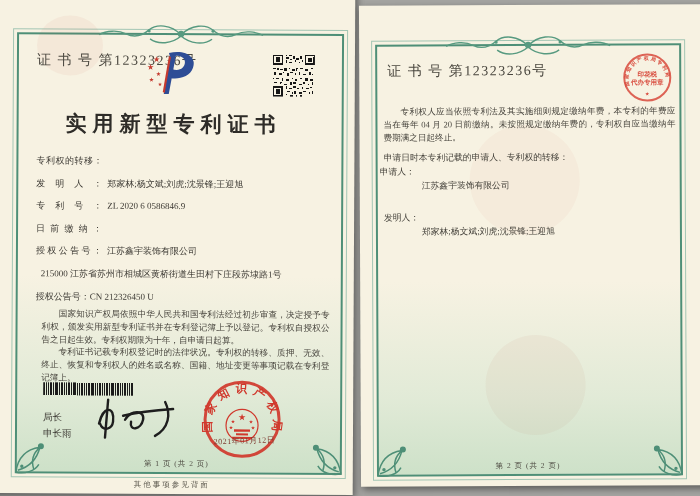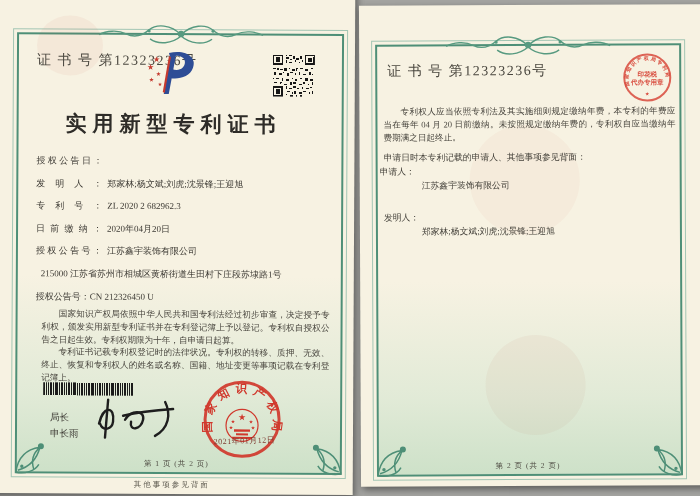--- a/index.html
+++ b/index.html
@@ -32,21 +32,21 @@
   }
   .fields{position:absolute;left:44px;width:290px;}
   .row{display:flex;font-size:9px;line-height:11.5px;color:#3d3a34;margin-bottom:11px;}
   .row .lbl{flex:0 0 66px;text-align:justify;text-align-last:justify;-moz-text-align-last:justify;}
   .row .val{flex:1;margin-left:5px;}
   .grantrow{display:flex;font-size:9px;color:#3d3a34;}
   .grantrow .pair{white-space:nowrap;}
   .grantrow .pair + .pair{margin-left:12px;}
   .paras{position:absolute;left:50px;width:288px;}
   .paras p{margin:0;font-size:8.6px;line-height:12.8px;color:#48453e;text-align:justify;text-indent:2em;}
-  .officer{position:absolute;font-size:9.5px;color:#3d3a34;line-height:16px;margin-left:7px;}
+  .officer{position:absolute;font-size:9.5px;color:#3d3a34;line-height:16px;}
   .footer{position:absolute;text-align:center;font-size:7.5px;color:#4a473f;letter-spacing:1px;}
   .backnote{position:absolute;width:100%;text-align:center;font-size:7.5px;color:#5a564c;letter-spacing:2px;}
   .ghost{position:absolute;border-radius:50%;pointer-events:none;}
   .sealdate{position:absolute;font-size:8px;color:#7e3a31;letter-spacing:.5px;transform:rotate(-2deg);white-space:nowrap;}
   .p2text{position:absolute;font-size:8.8px;color:#45423b;}
   .p2para{position:absolute;left:24px;width:292px;font-size:8.6px;line-height:13px;color:#48453e;text-align:justify;text-indent:2em;margin:0;}
 </style>
 </head>
 <body>
 
@@ -121,33 +121,32 @@
         <rect x="1" y="23" width="5" height="5" fill="#f7f2e2"></rect>
         <rect x="2" y="24" width="3" height="3"></rect>
       <path d="M9 0h1v1h-1zM11 0h2v1h-2zM14 1h1v2h-1zM9 2h2v1h-2zM12 3h1v1h-1zM16 2h2v2h-2zM19 1h1v2h-1zM9 4h1v2h-1zM11 5h2v1h-2zM15 4h1v1h-1zM18 5h1v1h-1zM20 4h1v1h-1zM0 9h2v1h-2zM3 9h1v2h-1zM5 10h2v1h-2zM8 9h2v2h-2zM11 9h1v1h-1zM13 10h2v1h-2zM16 9h1v2h-1zM19 9h2v1h-2zM22 10h2v1h-2zM26 9h2v1h-2zM1 12h1v2h-1zM4 13h2v1h-2zM7 12h1v1h-1zM10 13h1v2h-1zM12 12h2v1h-2zM15 13h1v1h-1zM18 12h1v2h-1zM21 13h2v1h-2zM25 12h1v2h-1zM27 13h1v1h-1zM0 16h1v1h-1zM2 16h2v1h-2zM6 16h1v2h-1zM9 17h2v1h-2zM13 16h1v1h-1zM15 17h2v1h-2zM19 16h1v1h-1zM22 16h2v2h-2zM26 17h2v1h-2zM1 19h2v1h-2zM5 19h1v1h-1zM8 20h2v1h-2zM12 19h1v2h-1zM14 19h2v1h-2zM18 20h2v1h-2zM21 19h1v1h-1zM24 20h1v1h-1zM27 19h1v2h-1zM9 22h1v2h-1zM11 23h2v1h-2zM14 22h2v1h-2zM17 23h1v1h-1zM20 22h1v2h-1zM23 23h2v1h-2zM26 22h1v1h-1zM10 25h2v1h-2zM13 26h1v1h-1zM15 25h1v2h-1zM18 26h2v1h-2zM21 25h2v1h-2zM25 26h1v1h-1zM27 25h1v2h-1zM9 27h1v1h-1zM12 28h2v1h-2zM16 28h1v1h-1zM19 28h1v1h-1z"></path>
     </svg>
   </div>
 
   <div class="title" style="top:124px;">实用新型专利证书</div>
 
   <div class="fields" style="top:170px;">
     <div class="row">
-      <span class="lbl">授权公告日：</span>
+      <span class="lbl">专利权的转移：</span>
     </div>
     <div class="row">
       <span class="lbl">发明人：</span>
       <span class="val">郑家林;杨文斌;刘虎;沈景锋;王迎旭</span>
     </div>
     <div class="row">
       <span class="lbl">专利号：</span>
-      <span class="val">ZL 2020 2 682962.3</span>
+      <span class="val">ZL 2020 6 0586846.9</span>
     </div>
     <div class="row">
       <span class="lbl">日前缴纳：</span>
-      <span class="val">2020年04月20日</span>
     </div>
     <div class="row">
       <span class="lbl">授权公告号：</span>
       <span class="val">江苏鑫宇装饰有限公司</span>
     </div>
     <div class="row">
       <span class="val">215000 江苏省苏州市相城区黄桥街道生田村下庄段苏埭路1号</span>
     </div>
     <div class="grantrow">
       <span class="pair">
@@ -296,21 +295,21 @@
         <textPath href="#sealArc2" startOffset="2">国家知识产权局专利局</textPath>
       </text>
       <text x="26" y="25" font-size="6.5" fill="#d84a3c" text-anchor="middle" font-weight="bold">印花税</text>
       <text x="26" y="33" font-size="6.5" fill="#d84a3c" text-anchor="middle" font-weight="bold">代办专用章</text>
       <text x="26" y="44" font-size="5" fill="#d84a3c" text-anchor="middle" font-family="'DejaVu Sans',sans-serif">★</text>
     </svg>
   </div>
 
   <p class="p2para" style="top:100px;">专利权人应当依照专利法及其实施细则规定缴纳年费，本专利的年费应当在每年 04 月 20 日前缴纳。未按照规定缴纳年费的，专利权自应当缴纳年费期满之日起终止。</p>
 
-  <div class="p2text" style="left:24px;top:147px;">申请日时本专利记载的申请人、其他事项参见背面：</div>
+  <div class="p2text" style="left:24px;top:147px;">申请日时本专利记载的申请人、专利权的转移：</div>
   <div class="p2text" style="left:20px;top:161px;">申请人：</div>
   <div class="p2text" style="left:62px;top:175px;">江苏鑫宇装饰有限公司</div>
 
   <div class="p2text" style="left:24px;top:207px;">发明人：</div>
   <div class="p2text" style="left:62px;top:221px;">郑家林;杨文斌;刘虎;沈景锋;王迎旭</div>
 
   <div class="footer" style="left:16px;top:456px;width:302px;">第 2 页 (共 2 页)</div>
 </div>
 
 </body></html>

